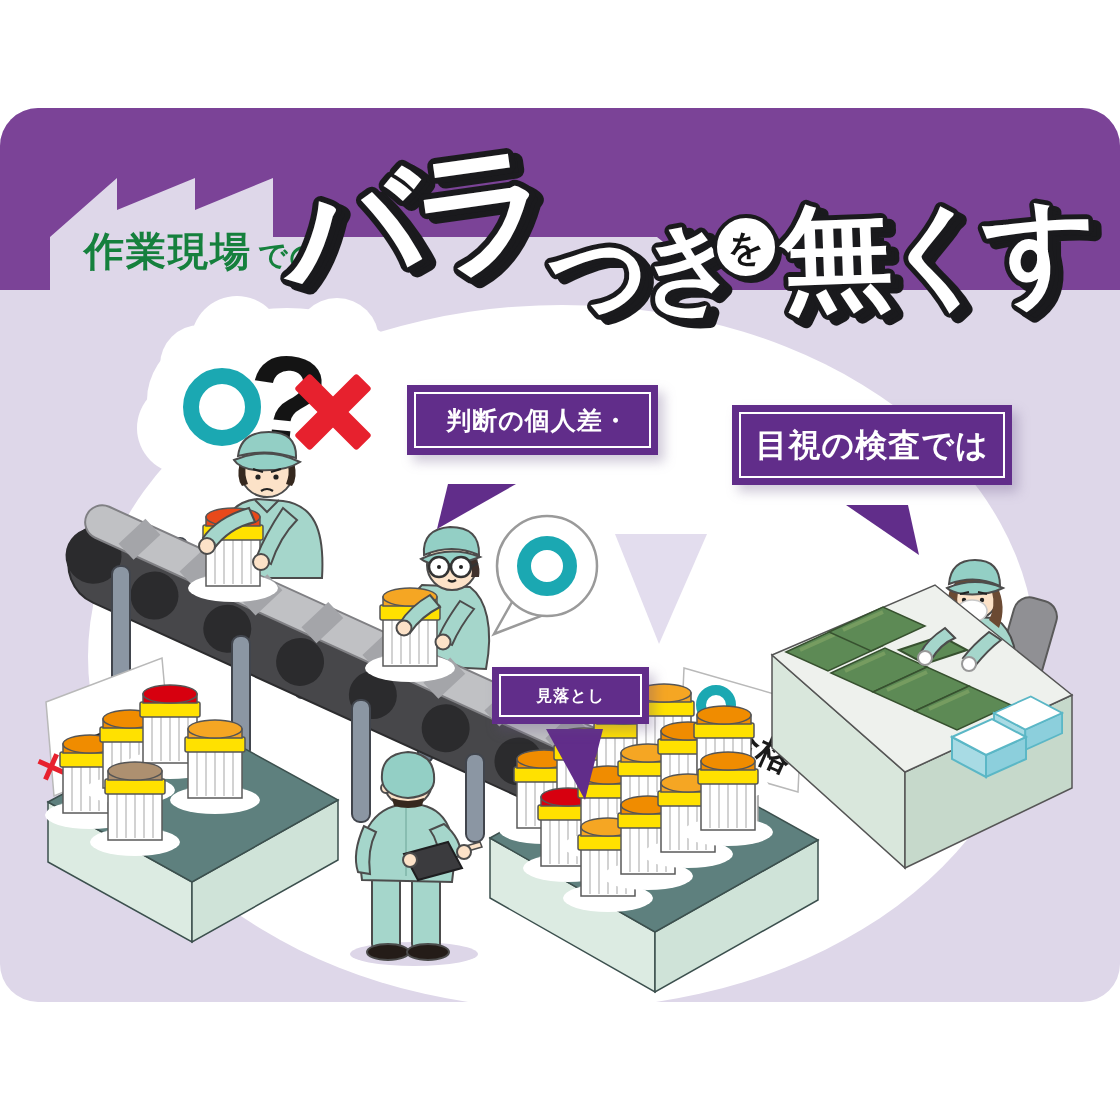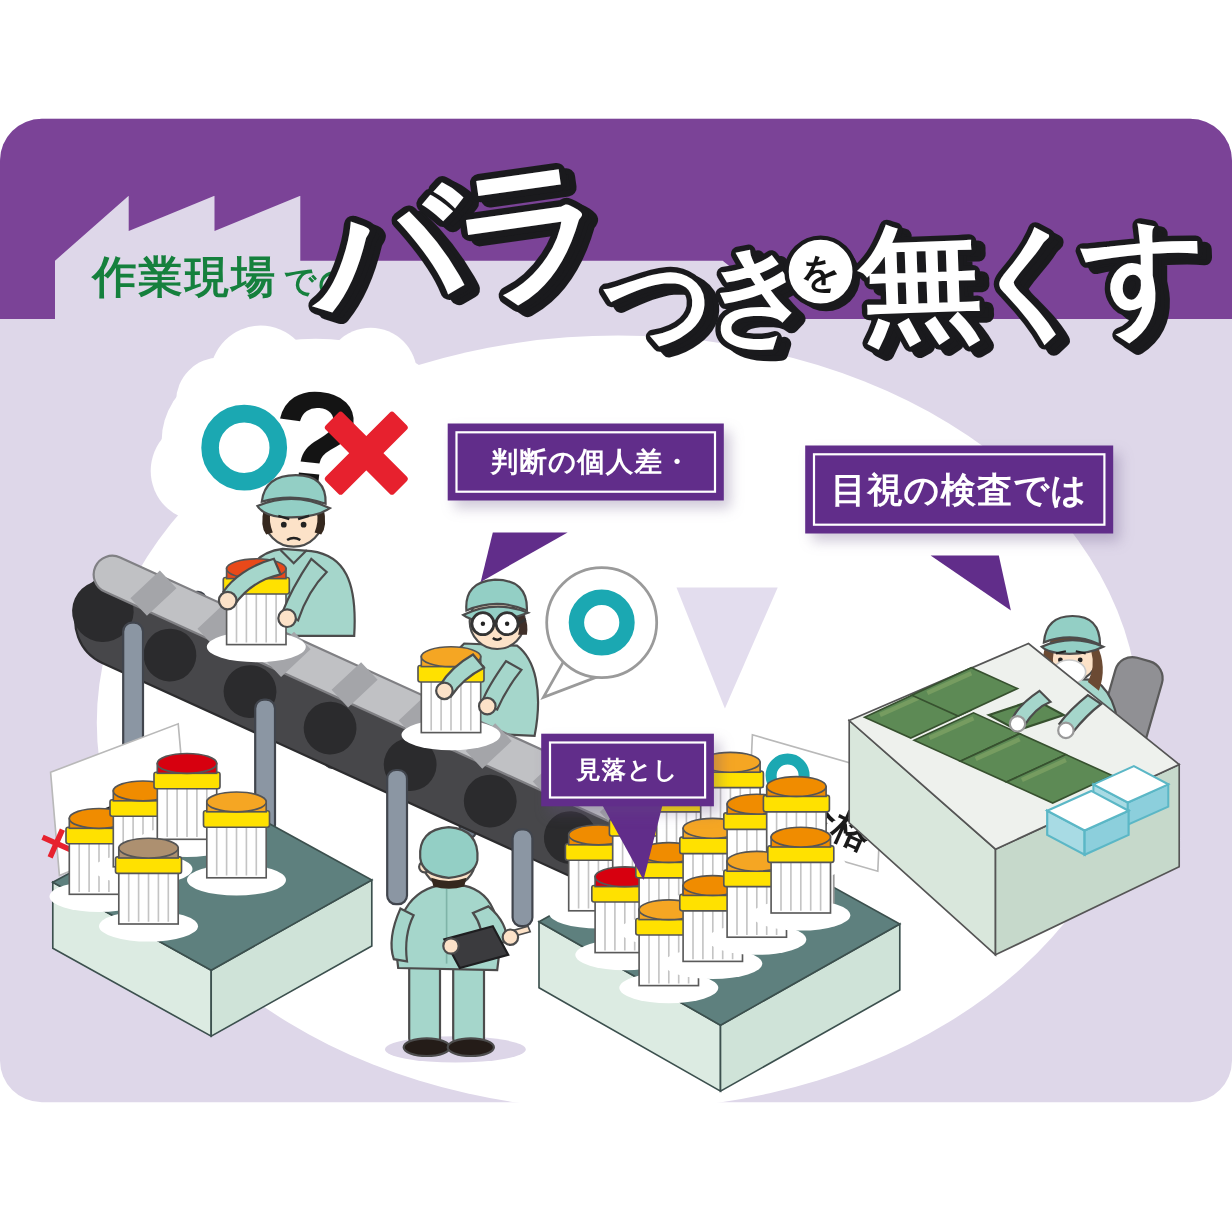--- a/index.html
+++ b/index.html
@@ -21,21 +21,21 @@
   .ttl-sh{fill:#1a1a1d;stroke:#1a1a1d;paint-order:stroke;stroke-linejoin:round;font-weight:900;}
   .bubble{position:absolute;z-index:9;background:#612d8a;padding:7px;
           filter:drop-shadow(6px 7px 6px rgba(100,80,130,.30));}
   .bubble-inner{border:2.5px solid #fff;padding:8px 10px;color:#fff;font-weight:bold;
           text-align:center;line-height:1.45;letter-spacing:1px;}
   #bubble-judgement{left:407px;top:385px;width:237px;}
   #bubble-judgement .bubble-inner{font-size:25px;padding-left:20px;}
   #bubble-visual{left:732px;top:405px;width:266px;}
   #bubble-visual .bubble-inner{font-size:32px;}
   #bubble-oversight{left:492px;top:667px;width:143px;}
-  #bubble-oversight .bubble-inner{font-size:22px;}
+  #bubble-oversight .bubble-inner{font-size:16px;}
   text{font-family:"Liberation Sans","DejaVu Sans",sans-serif;}
 </style>
 </head>
 <body>
 
 <div class="stage">
   <div class="panel"></div>
   <div class="banner"></div>
   <div class="factory"></div>
   <div class="factory-label"><span>作業現場</span><span class="small">での</span></div>

